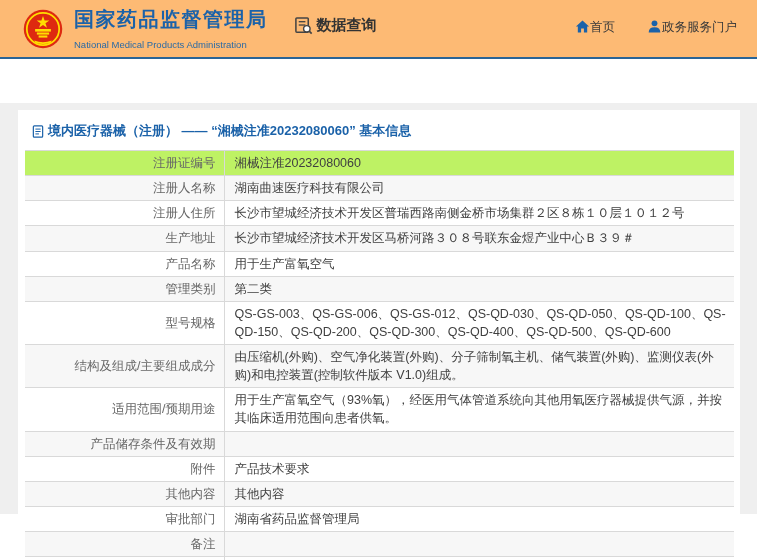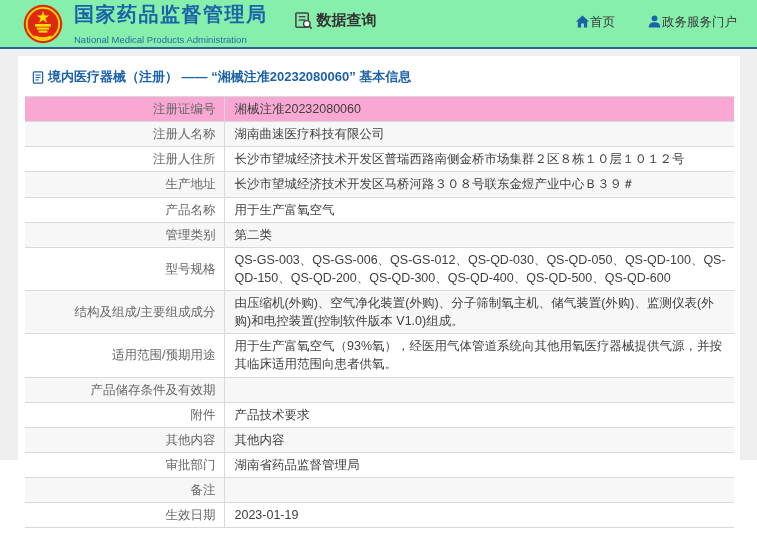--- a/index.html
+++ b/index.html
@@ -3,21 +3,21 @@
 <meta charset="utf-8">
 <style>
   * { box-sizing: border-box; margin: 0; padding: 0; }
   html, body {
     width: 757px; height: 560px; overflow: hidden;
     font-family: "Liberation Sans", "DejaVu Sans", sans-serif;
     background: #ffffff;
   }
   
   .header {
-    height: 47px; background: #86efac;
+    height: 57px; background: #fdba74;
     display: flex; align-items: center;
     padding: 0 14px 0 22px; position: relative;
   }
   .logo { width: 42px; height: 42px; flex: 0 0 auto; }
   .brand { margin-left: 10px; }
   .brand-cn {
     color: #1b62a9; font-size: 20px; font-weight: bold;
     letter-spacing: 1.5px; line-height: 1.15;
   }
   .brand-en { color: #2a6aa5; font-size: 9.5px; margin-top: 8px; }
@@ -33,39 +33,39 @@
   .nav-item {
     display: flex; flex-direction: row; align-items: center;
     cursor: pointer; text-decoration: none;
   }
   .nav-icon { width: 15px; height: 15px; margin-bottom: 3px; }
   .nav-label { color: #3a3a3a; font-size: 12.5px; }
   .header-line { height: 2px; background: #2a6496; }
 
   
   .content {
-    background: #efefef; height: 411px; padding-top: 7px;
+    background: #efefef; height: 411px; padding-top: 7px; margin-top: 44px;
   }
   .panel {
     width: 722px; margin-left: 18px; background: #ffffff;
     height: 490px; padding: 10px 6px 0 7px;
   }
   .page-title-row {
     display: flex; align-items: center; padding: 2px 0 10px 7px;
   }
   .title-doc-icon { width: 12px; height: 13px; margin-right: 4px; flex: 0 0 auto; }
   .page-title { color: #1b62a9; font-size: 13px; font-weight: bold; }
 
   
   table.info-table {
     width: 709px; border-collapse: collapse; table-layout: fixed;
     font-size: 12.5px; border-top: 1px solid #d9d9d9;
   }
   table.info-table tr:nth-child(even) { background: #f7f7f7; }
-  table.info-table tr:first-child { background: #f9a8d4; }
+  table.info-table tr:first-child { background: #bef264; }
   td.cell-label {
     width: 199px; text-align: right; vertical-align: middle;
     color: #666666; padding: 3px 8px 3px 4px;
     border-bottom: 1px solid #d9d9d9;
     height: 21px; line-height: 1.45;
   }
   td.cell-value {
     color: #404040; padding: 3px 8px 3px 10px;
     border-bottom: 1px solid #d9d9d9; border-left: 1px solid #d9d9d9;
     line-height: 1.45; word-break: break-all;

